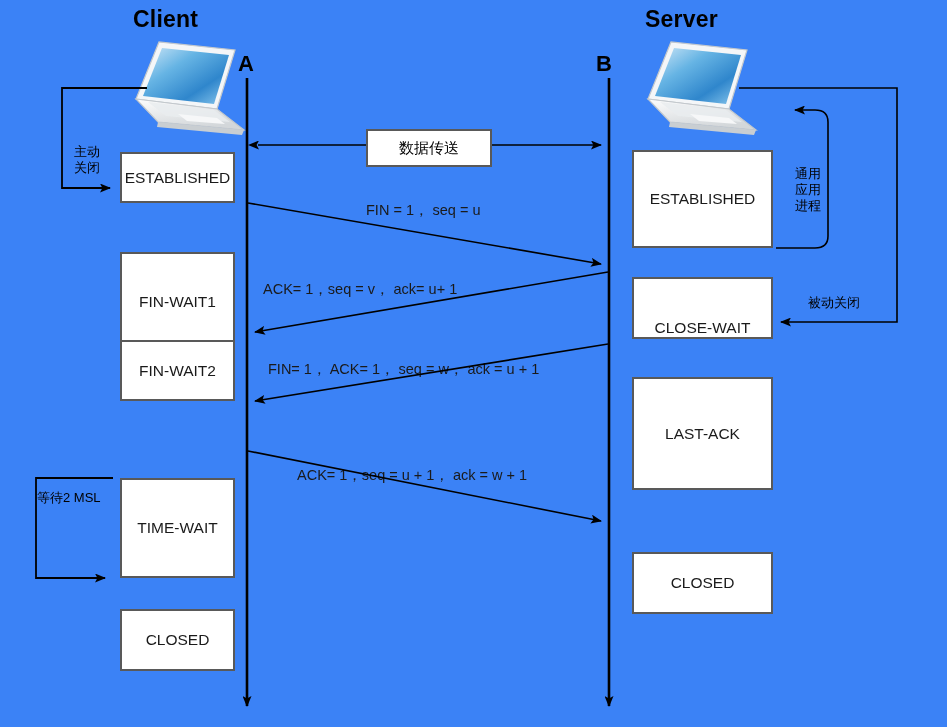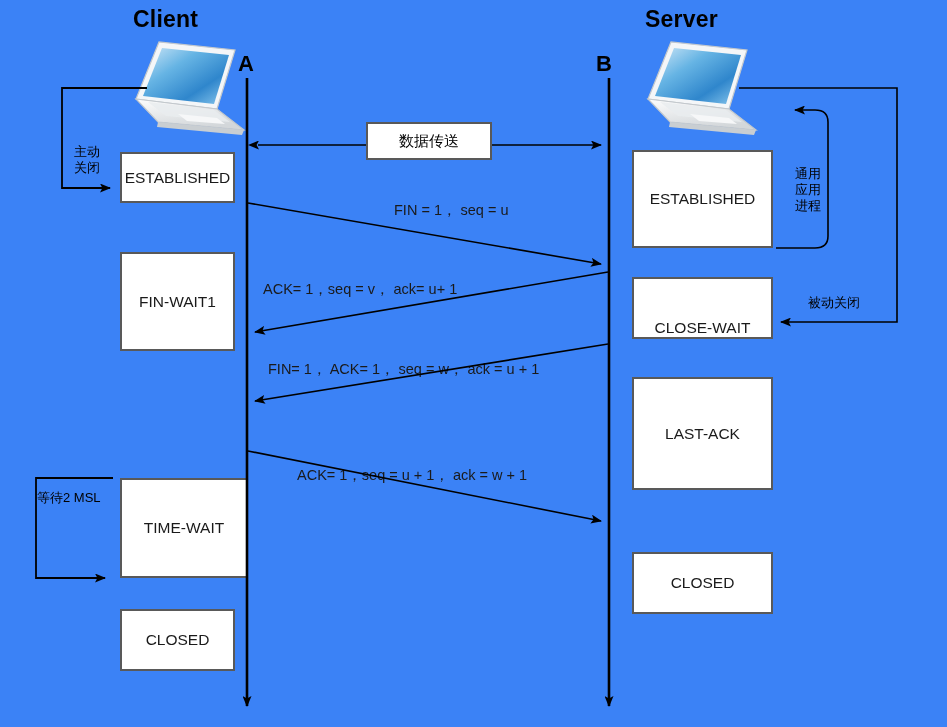--- a/index.html
+++ b/index.html
@@ -133,45 +133,48 @@
       <polygon points="36,86 122,94 120,99 35,91" fill="#c9ced2"></polygon>
     </svg>
   </div>
 
   <div class="state-box" style="left:120px; top:152px; width:115px; height:51px;">
     <span>ESTABLISHED</span>
   </div>
   <div class="state-box" style="left:120px; top:228px; width:115px; height:99px;margin-top:24px;">
     <span>FIN-WAIT1</span>
   </div>
-  <div class="state-box" style="left:120px; top:478px; width:128px; height:100px;">
+  <div class="state-box" style="left:120px; top:340px; width:115px; height:61px;">
+    <span>FIN-WAIT2</span>
+  </div>
+  <div class="state-box" style="left:120px; top:478px; width:115px; height:100px;">
     <span>TIME-WAIT</span>
   </div>
   <div class="state-box" style="left:120px; top:609px; width:115px; height:62px;">
     <span>CLOSED</span>
   </div>
 
   <div class="state-box" style="left:632px; top:150px; width:141px; height:98px;">
     <span>ESTABLISHED</span>
   </div>
   <div class="state-box" style="left:632px; top:277px; width:141px; height:62px;align-items:flex-end;">
     <span>CLOSE-WAIT</span>
   </div>
   <div class="state-box" style="left:632px; top:377px; width:141px; height:113px;">
     <span>LAST-ACK</span>
   </div>
   <div class="state-box" style="left:632px; top:552px; width:141px; height:62px;">
     <span>CLOSED</span>
   </div>
 
-  <div class="data-box" style="left:366px; top:122px; width:126px; height:38px;">
+  <div class="data-box" style="left:366px; top:129px; width:126px; height:38px;">
     <span>数据传送</span>
   </div>
 
-  <div class="msg-label" style="left:366px; top:201px;margin-left:28px;">FIN = 1，  seq = u</div>
+  <div class="msg-label" style="left:366px; top:201px;">FIN = 1，  seq = u</div>
   <div class="msg-label" style="left:263px; top:280px;">ACK= 1，seq = v，  ack= u+ 1</div>
   <div class="msg-label" style="left:268px; top:360px;">FIN= 1，  ACK= 1，  seq = w，  ack = u + 1</div>
   <div class="msg-label" style="left:297px; top:466px;">ACK= 1，seq = u + 1，  ack = w + 1</div>
 
   <div class="cjk-label" style="left:74px; top:144px;">
     <div>主动</div>
     <div>关闭</div>
   </div>
 
   <div class="cjk-label" style="left:795px; top:166px;">

